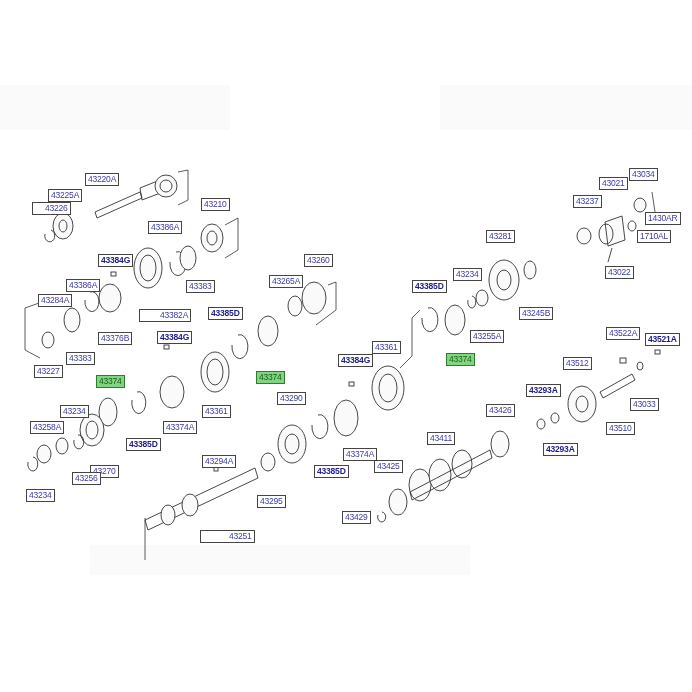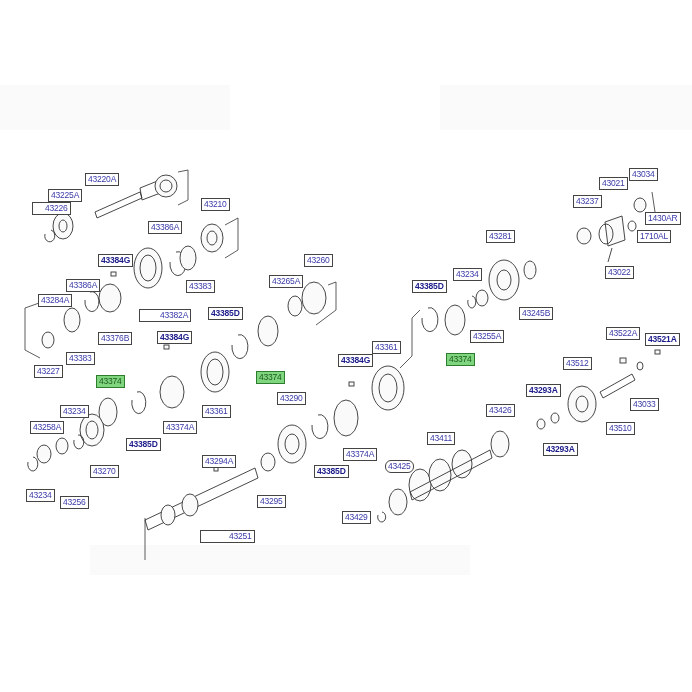--- a/index.html
+++ b/index.html
@@ -151,39 +151,39 @@
       <div class="lbl" style="left: 304px; top: 254px;">43260</div>
       <div class="lbl" style="left: 269px; top: 275px;">43265A</div>
       <div class="lbl hl" style="left: 256px; top: 371px;">43374</div>
       <div class="lbl hl" style="left: 96px; top: 375px;">43374</div>
       <div class="lbl" style="left: 60px; top: 405px;">43234</div>
       <div class="lbl" style="left: 30px; top: 421px;">43258A</div>
       <div class="lbl bold" style="left: 126px; top: 438px;">43385D</div>
       <div class="lbl" style="left: 163px; top: 421px;">43374A</div>
       <div class="lbl" style="left: 202px; top: 405px;">43361</div>
       <div class="lbl" style="left: 90px; top: 465px;">43270</div>
-      <div class="lbl" style="left: 60px; top: 472px; margin-top: 24px;">43256</div>
+      <div class="lbl" style="left: 72px; top: 472px;">43256</div>
       <div class="lbl" style="left: 26px; top: 489px;">43234</div>
       <div class="lbl" style="left: 202px; top: 443px; margin-top: 12px;">43294A</div>
       <div class="lbl" style="left: 277px; top: 392px;">43290</div>
       <div class="lbl bold" style="left: 314px; top: 465px;">43385D</div>
       <div class="lbl" style="left: 257px; top: 495px;">43295</div>
       <div class="lbl" style="left: 200px; top: 530px; padding-left: 28px;">43251</div>
       <div class="lbl bold" style="left: 412px; top: 280px;">43385D</div>
       <div class="lbl" style="left: 453px; top: 268px;">43234</div>
       <div class="lbl" style="left: 486px; top: 230px;">43281</div>
       <div class="lbl" style="left: 470px; top: 330px;">43255A</div>
       <div class="lbl" style="left: 519px; top: 307px;">43245B</div>
       <div class="lbl hl" style="left: 446px; top: 353px;">43374</div>
       <div class="lbl" style="left: 372px; top: 341px;">43361</div>
       <div class="lbl bold" style="left: 338px; top: 354px;">43384G</div>
       <div class="lbl" style="left: 343px; top: 448px;">43374A</div>
       <div class="lbl" style="left: 486px; top: 404px;">43426</div>
       <div class="lbl" style="left: 427px; top: 432px;">43411</div>
-      <div class="lbl" style="left: 385px; top: 460px; border-radius: 6px;">43425</div>
+      <div class="lbl" style="left: 374px; top: 460px;">43425</div>
       <div class="lbl" style="left: 342px; top: 511px;">43429</div>
       <div class="lbl" style="left: 573px; top: 195px;">43237</div>
       <div class="lbl" style="left: 599px; top: 177px;">43021</div>
       <div class="lbl" style="left: 629px; top: 168px;">43034</div>
       <div class="lbl" style="left: 645px; top: 212px;">1430AR</div>
       <div class="lbl" style="left: 637px; top: 230px;">1710AL</div>
       <div class="lbl" style="left: 605px; top: 266px;">43022</div>
       <div class="lbl" style="left: 606px; top: 327px;">43522A</div>
       <div class="lbl bold" style="left: 645px; top: 333px;">43521A</div>
       <div class="lbl" style="left: 563px; top: 357px;">43512</div>

